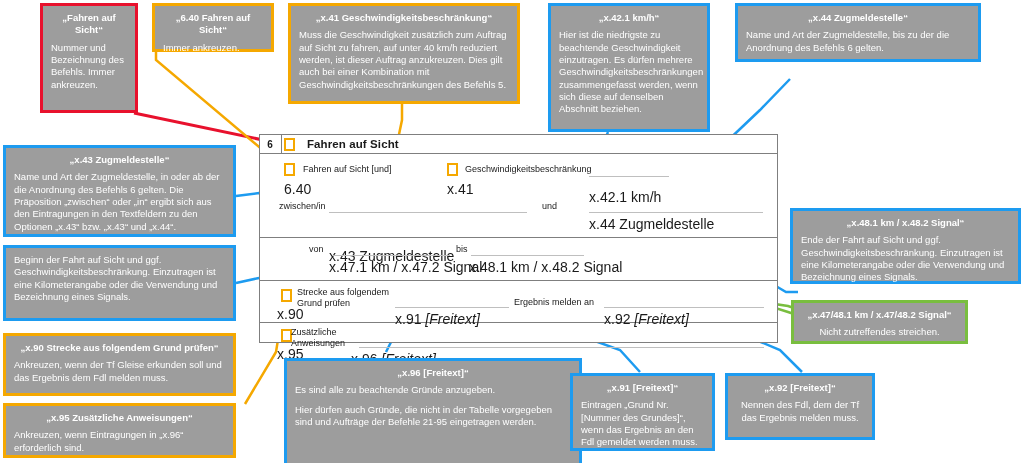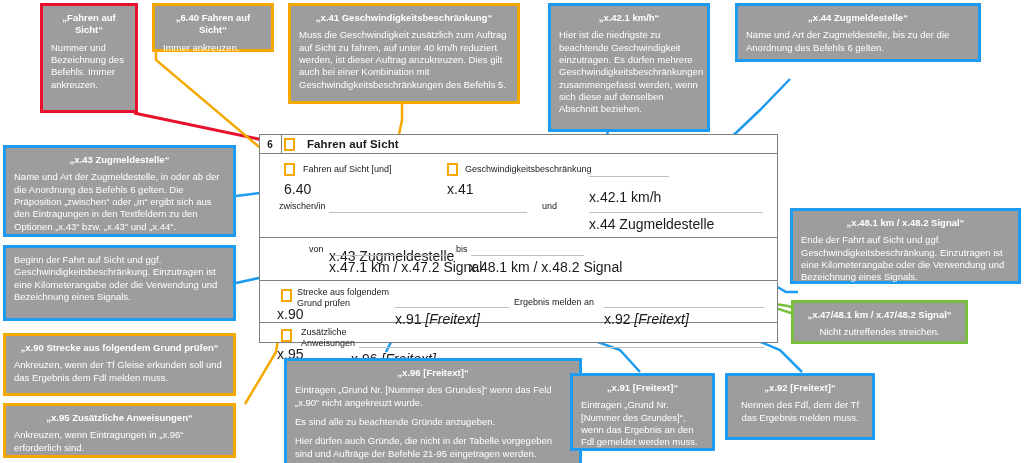--- a/index.html
+++ b/index.html
@@ -188,21 +188,21 @@
       <div class="fieldline" style="left:136px;top:26px;width:114px;"></div>
       <div class="cap" style="left:136px;top:30px;"><span>x.91</span> <i>[Freitext]</i></div>
 
       <div class="lbl" style="left:255px;top:16px;">Ergebnis melden an</div>
       <div class="fieldline" style="left:345px;top:26px;width:160px;"></div>
       <div class="cap" style="left:345px;top:30px;"><span>x.92</span> <i>[Freitext]</i></div>
     </div>
 
     <div class="frow drow last">
       <div class="cbx hl" style="left:22px;top:6px;"></div>
-      <div class="lbl2" style="left:42px;top:4px;">
+      <div class="lbl2" style="left:32px;top:4px;">
         <span>Zusätzliche</span><br>
         <span>Anweisungen</span>
       </div>
       <div class="cap" style="left:18px;top:23px;">x.95</div>
 
       <div class="fieldline" style="left:100px;top:24px;width:405px;"></div>
       <div class="cap" style="left:92px;top:28px;text-align:center;"><span>x.96</span> <i>[Freitext]</i></div>
     </div>
   </div>
 
@@ -245,21 +245,20 @@
     <span class="c-body">Ankreuzen, wenn der Tf Gleise erkunden soll und das Ergebnis dem Fdl melden muss.</span>
   </div>
 
   <div class="callout b-org" style="left:3px;top:403px;width:233px;height:55px;">
     <span class="c-title">„x.95 Zusätzliche Anweisungen“</span>
     <span class="c-body">Ankreuzen, wenn Eintragungen in „x.96“ erforderlich sind.</span>
   </div>
 
   <div class="callout b-blue" style="left:284px;top:358px;width:298px;height:119px;">
     <span class="c-title">„x.96 [Freitext]“</span>
-    <span class="c-body">Eintragen „Grund Nr. [Nummer des Grundes]“ wenn das Feld „x.90“ nicht angekreuzt wurde.</span>
     <span class="c-body">Es sind alle zu beachtende Gründe anzugeben.</span>
     <span class="c-body">Hier dürfen auch Gründe, die nicht in der Tabelle vorgegeben sind und Aufträge der Befehle 21-95 eingetragen werden.</span>
   </div>
 
   <div class="callout b-blue" style="left:570px;top:373px;width:145px;height:78px;">
     <span class="c-title">„x.91 [Freitext]“</span>
     <span class="c-body">Eintragen „Grund Nr. [Nummer des Grundes]“, wenn das Ergebnis an den Fdl gemeldet werden muss.</span>
   </div>
 
   <div class="callout b-blue center" style="left:725px;top:373px;width:150px;height:67px;">

